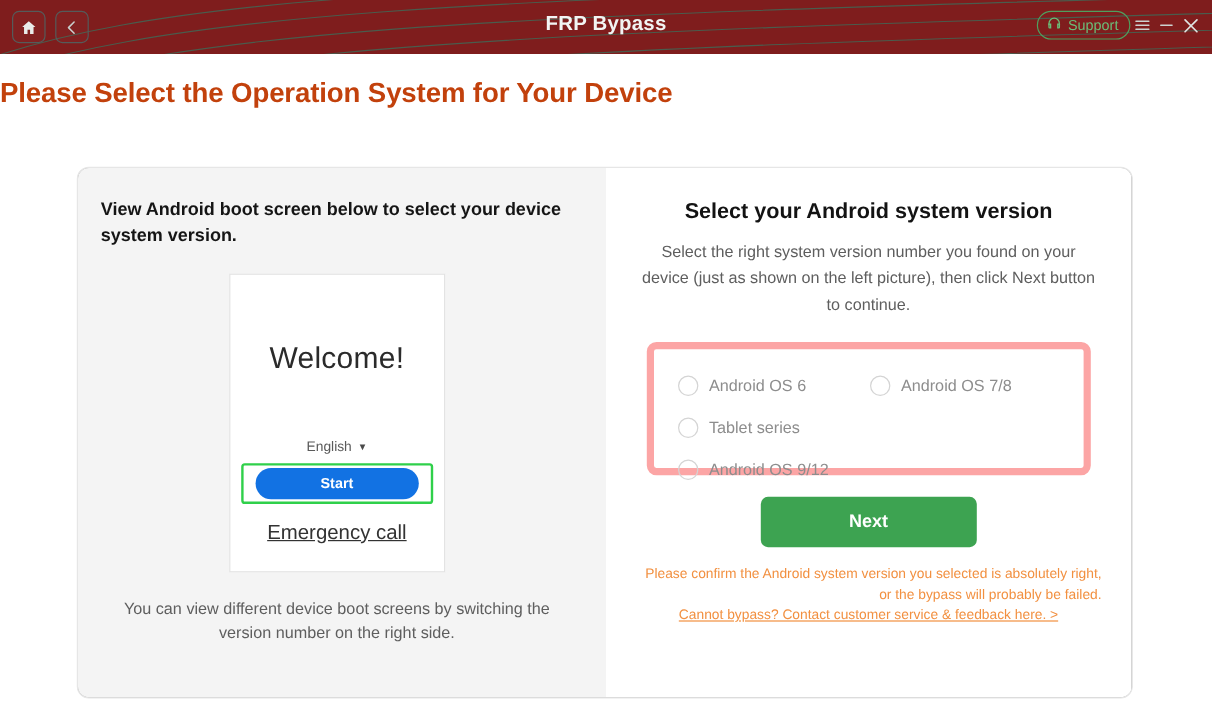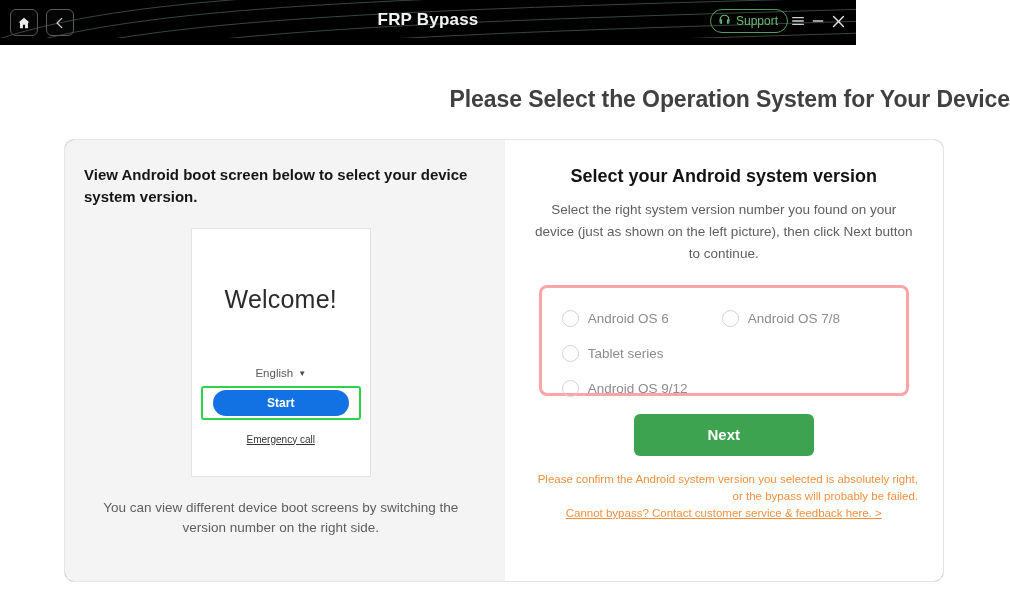--- a/index.html
+++ b/index.html
@@ -6,22 +6,22 @@
   html, body {
     width: 1010px; height: 600px;
     background: #ffffff;
     font-family: "Liberation Sans", sans-serif;
     overflow: hidden;
   }
 
   
   .titlebar {
     position: relative;
-    width: 856px; height: 45px;
-    background: #000000;
+    width: 1010px; height: 45px;
+    background: #7f1d1d;
     overflow: hidden;
   }
   .titlebar-waves {
     position: absolute; inset: 0;
     pointer-events: none;
   }
   .tb-left {
     position: absolute; left: 10px; top: 9px;
     display: flex; gap: 8px;
     z-index: 2;
@@ -61,25 +61,25 @@
   }
   .win-ctl {
     width: 20px; height: 24px;
     display: flex; align-items: center; justify-content: center;
     cursor: pointer;
   }
   .win-ctl svg { display: block; }
 
   
   .page-heading {
-    margin-top: 41px;
-    text-align: right;
+    margin-top: 19px;
+    text-align: left;
     font-size: 23px;
     font-weight: bold;
-    color: #404040;
+    color: #c2410c;
     letter-spacing: -0.1px;
   }
 
   
   .card {
     position: absolute;
     left: 64px; top: 139px;
     width: 880px; height: 443px;
     border: 1px solid #e6e6e6;
     border-radius: 10px;
@@ -147,21 +147,21 @@
     border-radius: 13px;
     color: #ffffff;
     font-size: 12px;
     font-weight: bold;
     display: flex; align-items: center; justify-content: center;
     cursor: pointer;
   }
   .emergency {
     position: absolute; left: 0; right: 0; top: 205px;
     text-align: center;
-    font-size: 10px;
+    font-size: 17px;
     color: #333333;
     text-decoration: underline;
     cursor: pointer;
   }
   .left-caption {
     margin-top: 21px;
     text-align: center;
     font-size: 13.5px;
     color: #5e5e5e;
     line-height: 1.55;
@@ -179,21 +179,21 @@
     margin-top: 12px;
     text-align: center;
     font-size: 13.5px;
     color: #5e5e5e;
     line-height: 1.62;
     padding: 0 8px;
   }
   .options {
     margin: 20px auto 0 auto;
     width: 370px; height: 111px;
-    border: 3px solid #fca5a5;
+    border: 6px solid #fca5a5;
     border-radius: 8px;
     padding: 13px 0 0 20px;
   }
   .opt-grid {
     display: flex;
     flex-wrap: wrap;
   }
   .opt {
     display: flex; align-items: center;
     height: 35px;

